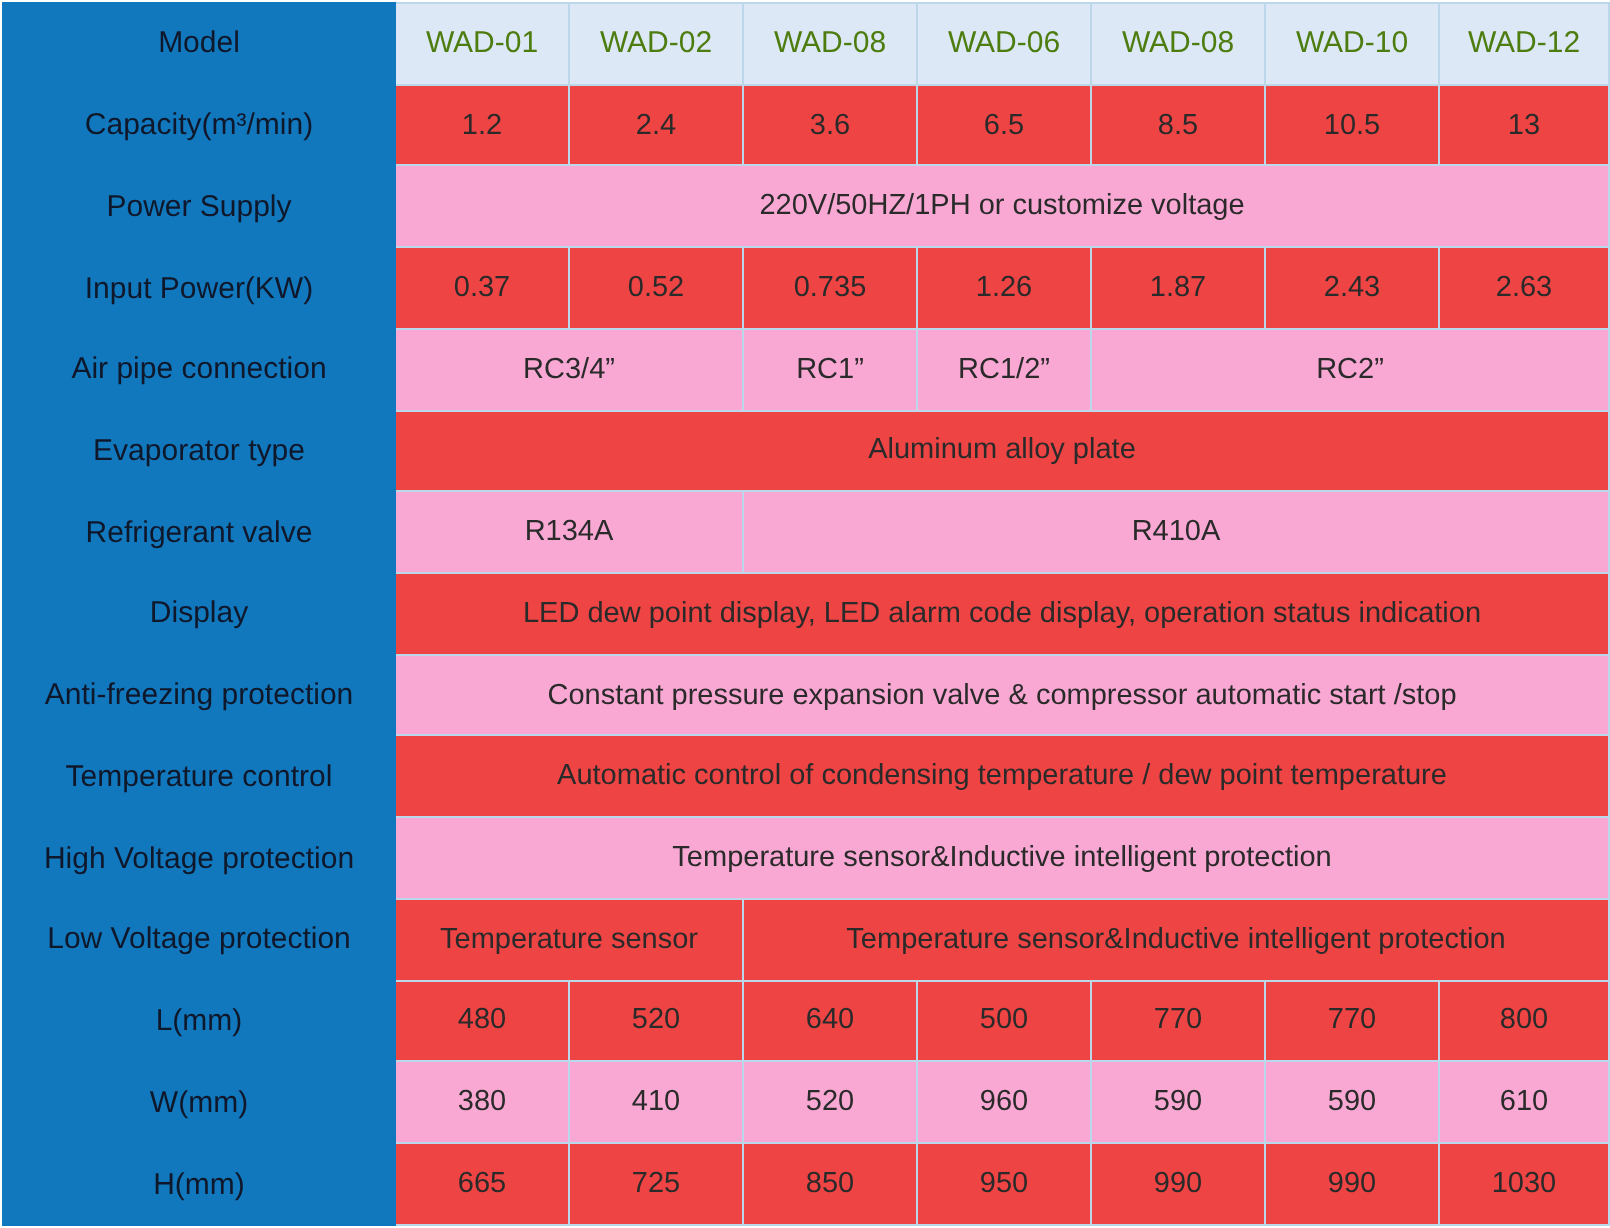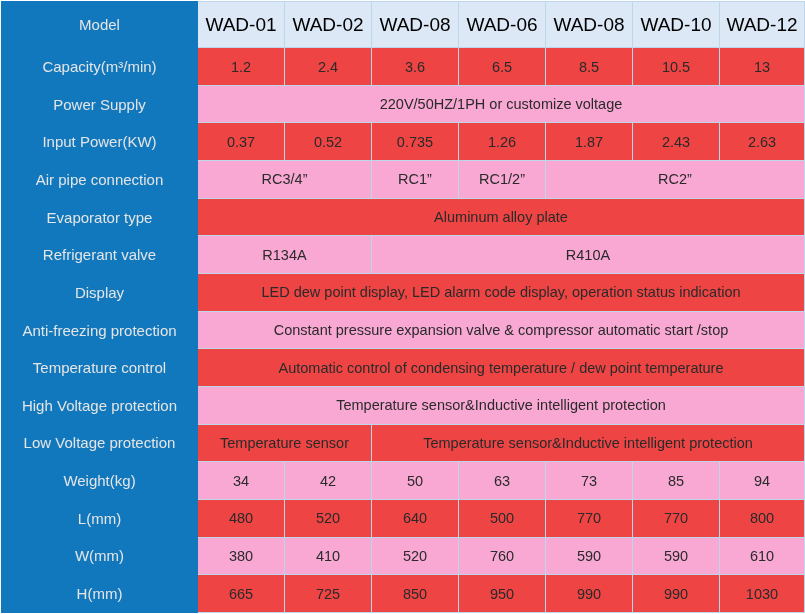--- a/index.html
+++ b/index.html
@@ -26,37 +26,37 @@
     vertical-align: middle;
     font-size: 14.5px;
     color: #2a2a2a;
     padding: 2px 3px;
     overflow: hidden;
     white-space: nowrap;
   }
   
   #spec-table td.rowhead {
     background: #1278bd;
-    color: #e5e5e5;
+    color: #0f172a;
     font-size: 15px;
     border-color: #1278bd;
     border-right-color: #1278bd;
     width: 196px;
   }
   
   #spec-table td.band {
     background: #f9a8d4;
   }
   #spec-table td.plain {
     background: #ef4444;
   }
   #spec-table td.modelhead {
     background: #dce8f5;
-    color: #000000;
-    font-size: 19px;
+    color: #4d7c0f;
+    font-size: 15px;
   }
 </style>
 </head>
 <body>
 
 <table id="spec-table">
   <colgroup>
     <col style="width:196px">
     <col style="width:87px">
     <col style="width:87px">
@@ -132,45 +132,35 @@
       <tr>
         <td class="rowhead">High Voltage protection</td>
         <td colspan="7" class="band">Temperature sensor&amp;Inductive intelligent protection</td>
       </tr>
       <tr>
         <td class="rowhead">Low Voltage protection</td>
         <td colspan="2" class="plain">Temperature sensor</td>
         <td colspan="5" class="plain">Temperature sensor&amp;Inductive intelligent protection</td>
       </tr>
       <tr>
-        <td class="rowhead">Weight(kg)</td>
-        <td class="band">34</td>
-        <td class="band">42</td>
-        <td class="band">50</td>
-        <td class="band">63</td>
-        <td class="band">73</td>
-        <td class="band">85</td>
-        <td class="band">94</td>
-      </tr>
-      <tr>
         <td class="rowhead">L(mm)</td>
         <td class="plain">480</td>
         <td class="plain">520</td>
         <td class="plain">640</td>
         <td class="plain">500</td>
         <td class="plain">770</td>
         <td class="plain">770</td>
         <td class="plain">800</td>
       </tr>
       <tr>
         <td class="rowhead">W(mm)</td>
         <td class="band">380</td>
         <td class="band">410</td>
         <td class="band">520</td>
-        <td class="band">760</td>
+        <td class="band">960</td>
         <td class="band">590</td>
         <td class="band">590</td>
         <td class="band">610</td>
       </tr>
       <tr>
         <td class="rowhead">H(mm)</td>
         <td class="plain">665</td>
         <td class="plain">725</td>
         <td class="plain">850</td>
         <td class="plain">950</td>

